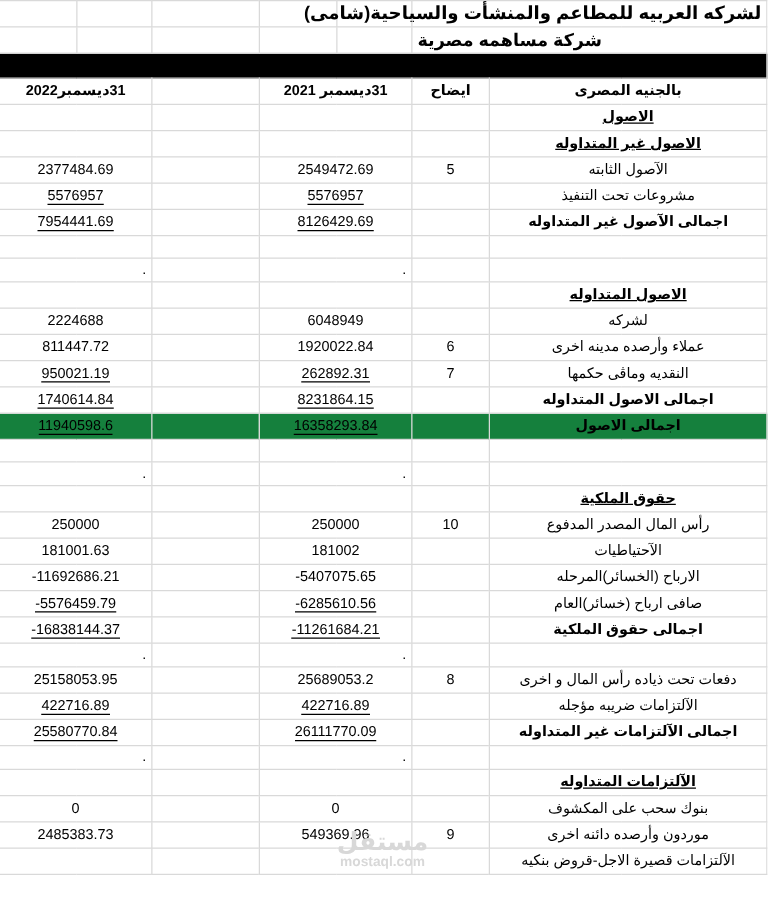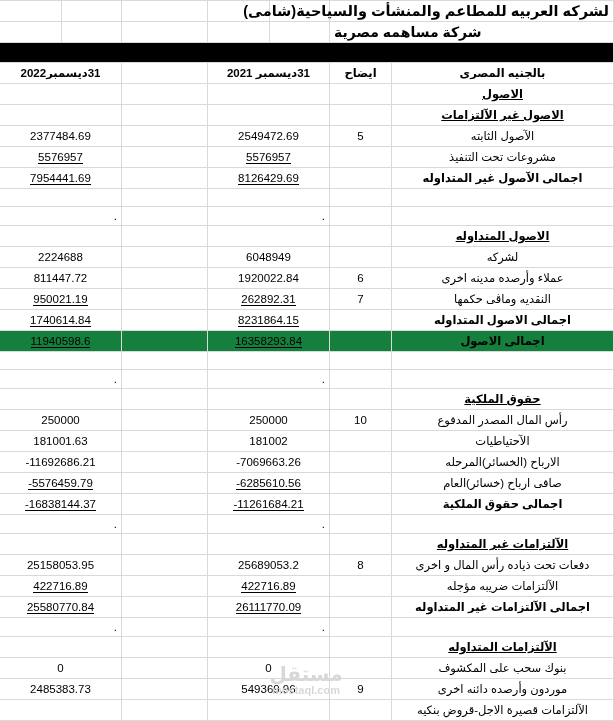--- a/index.html
+++ b/index.html
@@ -178,21 +178,21 @@
     </tbody>
     <tbody id="tbody-rows">
         <tr>
           <td class="lbl-section" colspan="2">الاصول</td>
           <td class="note"></td>
           <td class="num" colspan="2"></td>
           <td></td>
           <td class="num" colspan="2"></td>
         </tr>
         <tr>
-          <td class="lbl-section" colspan="2">الاصول غير الآلتزامات</td>
+          <td class="lbl-section" colspan="2">الاصول غير المتداوله</td>
           <td class="note"></td>
           <td class="num" colspan="2"></td>
           <td></td>
           <td class="num" colspan="2"></td>
         </tr>
         <tr>
           <td class="lbl" colspan="2">الآصول الثابته</td>
           <td class="note">5</td>
           <td class="num" colspan="2">2549472.69</td>
           <td></td>
@@ -299,21 +299,21 @@
         <tr>
           <td class="lbl" colspan="2">الآحتياطيات</td>
           <td class="note"></td>
           <td class="num" colspan="2">181002</td>
           <td></td>
           <td class="num" colspan="2">181001.63</td>
         </tr>
         <tr>
           <td class="lbl" colspan="2">الارباح (الخسائر)المرحله</td>
           <td class="note"></td>
-          <td class="num" colspan="2">-7069663.26</td>
+          <td class="num" colspan="2">-5407075.65</td>
           <td></td>
           <td class="num" colspan="2">-11692686.21</td>
         </tr>
         <tr>
           <td class="lbl" colspan="2">صافى ارباح (خسائر)العام</td>
           <td class="note"></td>
           <td class="num num-u" colspan="2"><span class="u">-6285610.56</span></td>
           <td></td>
           <td class="num num-u" colspan="2"><span class="u">-5576459.79</span></td>
         </tr>
@@ -323,27 +323,20 @@
           <td class="num num-u" colspan="2"><span class="u">-11261684.21</span></td>
           <td></td>
           <td class="num num-u" colspan="2"><span class="u">-16838144.37</span></td>
         </tr>
         <tr class="empty">
           <td class="lbl" colspan="2"></td>
           <td class="note"></td>
           <td class="num dot" colspan="2">.</td>
           <td></td>
           <td class="num dot" colspan="2">.</td>
-        </tr>
-        <tr>
-          <td class="lbl-section" colspan="2">الآلتزامات غير المتداوله</td>
-          <td class="note"></td>
-          <td class="num" colspan="2"></td>
-          <td></td>
-          <td class="num" colspan="2"></td>
         </tr>
         <tr>
           <td class="lbl small-lbl" colspan="2">دفعات تحت ذياده رأس المال و اخرى</td>
           <td class="note">8</td>
           <td class="num" colspan="2">25689053.2</td>
           <td></td>
           <td class="num" colspan="2">25158053.95</td>
         </tr>
         <tr>
           <td class="lbl" colspan="2">الآلتزامات ضريبه مؤجله</td>

